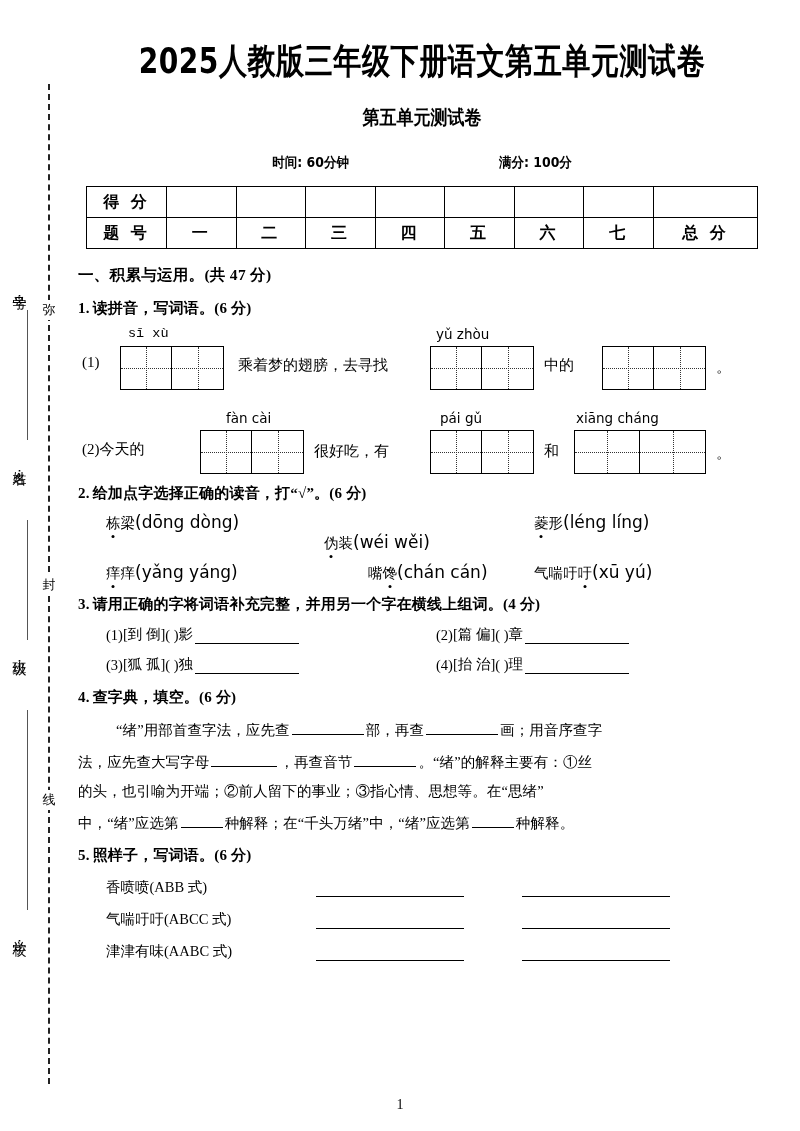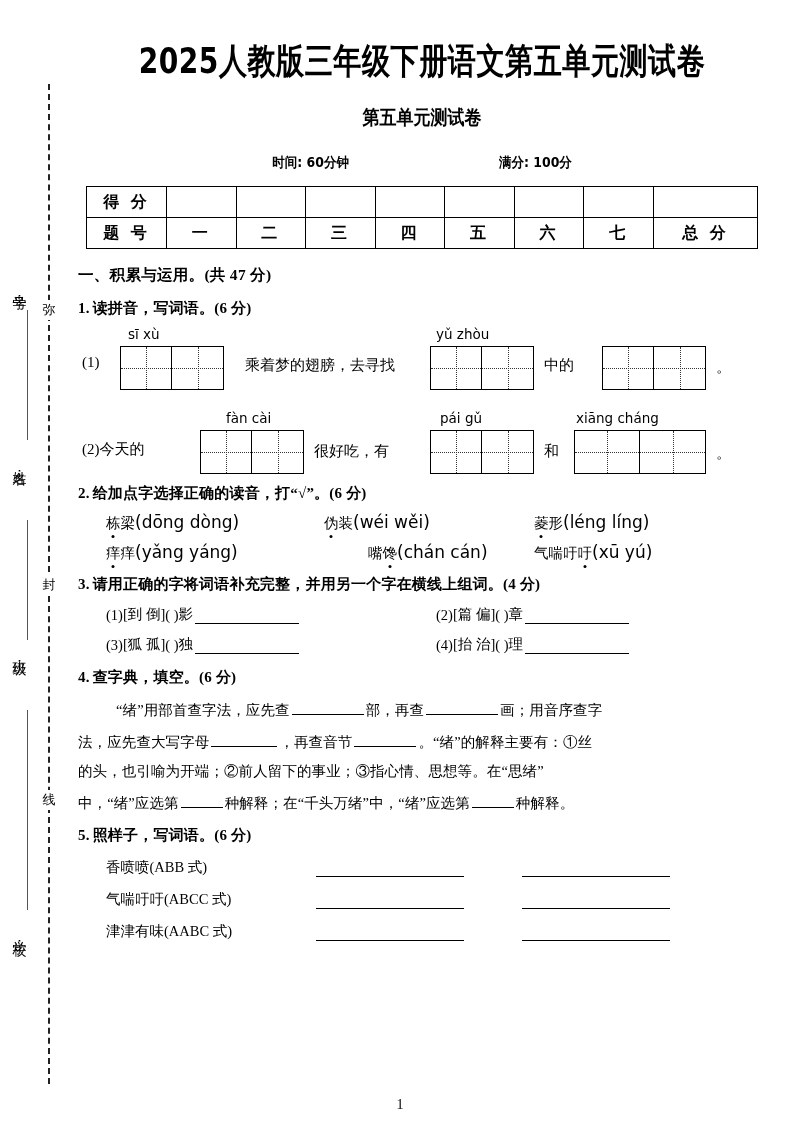--- a/index.html
+++ b/index.html
@@ -307,26 +307,26 @@
 
   <div class="section-head">一、积累与运用。(共 47 分)</div>
 
   <div class="q-head">
     <span class="q-num">1.</span><span>读拼音，写词语。(6 分)</span>
   </div>
 
   <div class="pinyin-block">
     <span class="inline-cn" style="left:4px; top:28px;">(1)</span>
 
-    <span class="pin-label" style="left:50px;">sī  xù</span>
+    <span class="pin-label" style="left:50px;font-family:Liberation Mono, monospace;">sī  xù</span>
     <div class="tzg" style="left:42px; top:20px; width:104px; height:44px;">
       <div class="cell" style="width:50%;"></div>
       <div class="cell" style="width:50%;"></div>
     </div>
-    <span class="inline-cn" style="left:167px; top:30px;">乘着梦的翅膀，去寻找</span>
+    <span class="inline-cn" style="left:160px; top:30px;">乘着梦的翅膀，去寻找</span>
 
     <span class="pin-label" style="left:358px;">yǔ  zhòu</span>
     <div class="tzg" style="left:352px; top:20px; width:104px; height:44px;">
       <div class="cell" style="width:50%;"></div>
       <div class="cell" style="width:50%;"></div>
     </div>
     <span class="inline-cn" style="left:466px; top:30px;">中的</span>
 
     <span class="pin-label" style="left:535px;margin-top:45px;">mì   mì</span>
     <div class="tzg" style="left:524px; top:20px; width:104px; height:44px;">
@@ -360,21 +360,21 @@
     </div>
     <span class="inline-cn" style="left:638px; top:34px;">。</span>
   </div>
 
   <div class="q-head" style="margin-top:10px;">
     <span class="q-num">2.</span><span>给加点字选择正确的读音，打“√”。(6 分)</span>
   </div>
 
   <div class="choice-row">
     <span class="choice-item" style="width:218px;"><span class="dotted-char">栋</span><span>梁</span><span class="py">(dōng   dòng)</span></span>
-    <span class="choice-item" style="width:210px;"><span class="dotted-char">伪</span><span>装</span><span class="py">(wéi   wěi)</span></span>
+    <span class="choice-item" style="width:210px;margin-top:20px;"><span class="dotted-char">伪</span><span>装</span><span class="py">(wéi   wěi)</span></span>
     <span class="choice-item"><span class="dotted-char">菱</span><span>形</span><span class="py">(léng   líng)</span></span>
   </div>
 
   <div class="choice-row">
     <span class="choice-item" style="width:218px;"><span class="dotted-char">痒</span><span>痒</span><span class="py">(yǎng   yáng)</span></span>
     <span class="choice-item" style="width:210px;padding-left:44px;"><span>嘴</span><span class="dotted-char">馋</span><span class="py">(chán   cán)</span></span>
     <span class="choice-item"><span>气喘吁</span><span class="dotted-char">吁</span><span class="py">(xū   yú)</span></span>
   </div>
 
   <div class="q-head" style="margin-top:12px;">

